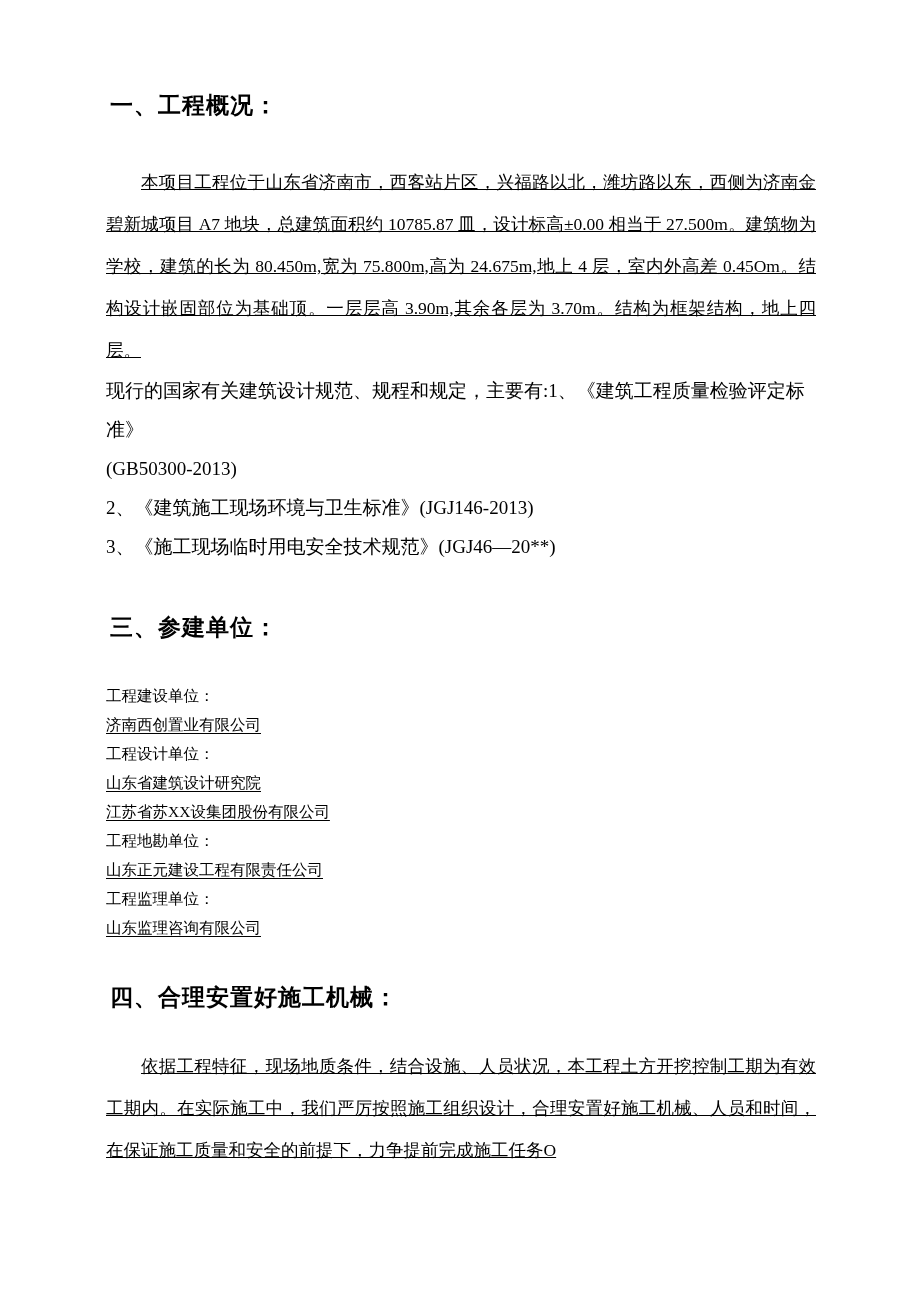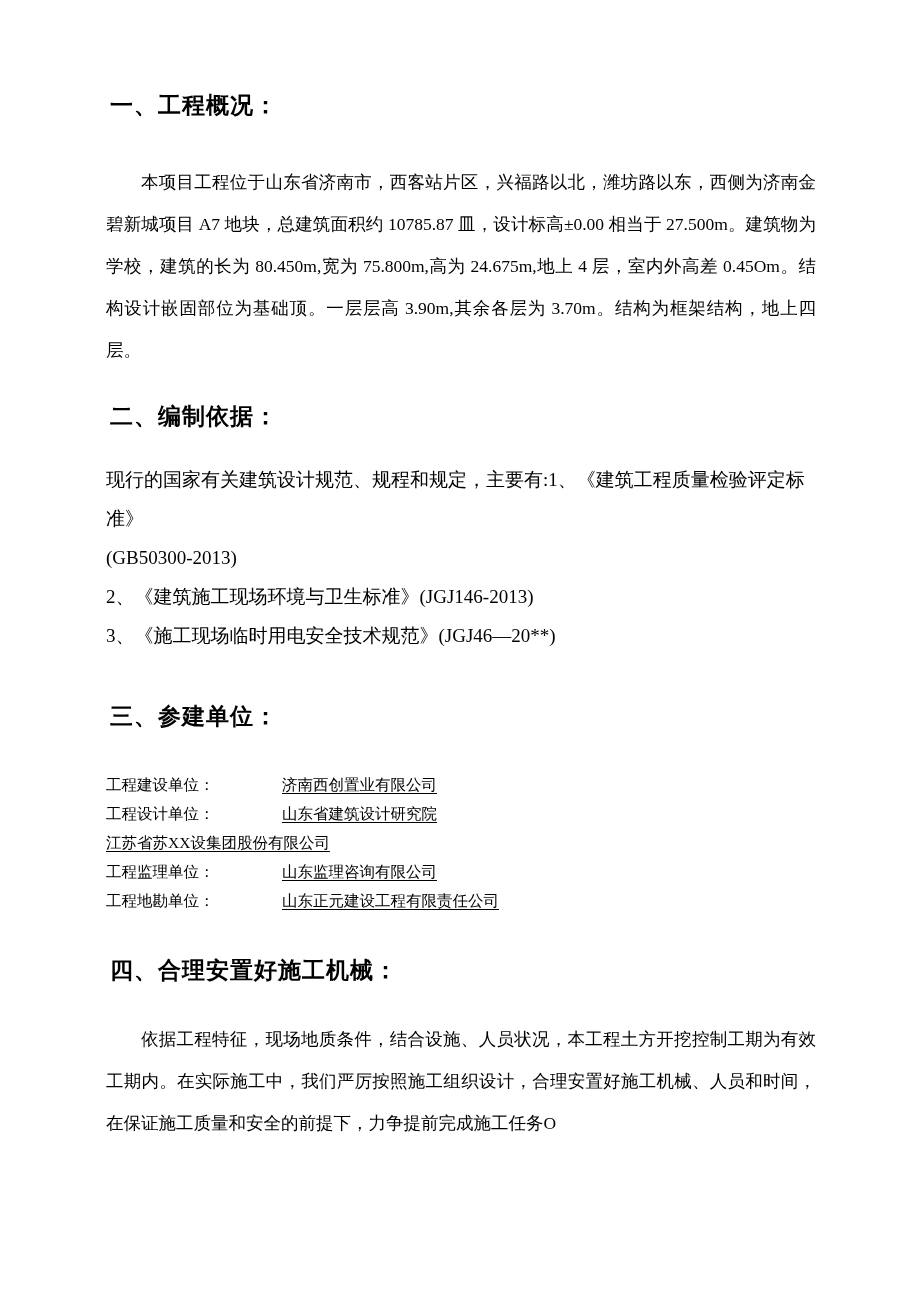--- a/index.html
+++ b/index.html
@@ -23,73 +23,73 @@
     letter-spacing: 1px;
     margin: 4px;
   }
   .s1-heading { margin-bottom: 40px; }
   .body-para {
     font-size: 17.5px;
     line-height: 42px;
     text-align: justify;
     margin: 0;
   }
-  .indent { text-indent: 2em; }
+  .indent { text-indent: 2em; text-decoration: underline; }
   .s2-heading { margin-top: 30px; margin-bottom: 28px; }
   .ref-line {
     font-size: 19px;
     line-height: 39px;
     font-family: Liberation Serif, serif;
   }
   .s3-heading { margin-top: 46px; margin-bottom: 38px; }
   .unit-row {
     display: flex;
     font-size: 15.5px;
     line-height: 29px;
+    flex-direction: column;
   }
   .unit-label { width: 176px; flex: 0 0 auto; }
   .unit-value { text-decoration: underline; text-underline-offset: 3px; }
   .s4-heading { margin-top: 40px; margin-bottom: 32px; }
 </style>
 </head>
 <body>
 
 <div class="page">
 
   <h2 class="heading s1-heading">一、工程概况：</h2>
 
   <p class="body-para indent">本项目工程位于山东省济南市，西客站片区，兴福路以北，潍坊路以东，西侧为济南金碧新城项目 A7 地块，总建筑面积约 10785.87 皿，设计标高±0.00 相当于 27.500m。建筑物为学校，建筑的长为 80.450m,宽为 75.800m,高为 24.675m,地上 4 层，室内外高差 0.45Om。结构设计嵌固部位为基础顶。一层层高 3.90m,其余各层为 3.70m。结构为框架结构，地上四层。</p>
 
-  <h2 class="heading s2-heading">二、编制依据：</h2>
 
   <div class="ref-line">现行的国家有关建筑设计规范、规程和规定，主要有:1、《建筑工程质量检验评定标准》</div>
   <div class="ref-line">(GB50300-2013)</div>
   <div class="ref-line">2、《建筑施工现场环境与卫生标准》(JGJ146-2013)</div>
   <div class="ref-line">3、《施工现场临时用电安全技术规范》(JGJ46—20**)</div>
 
   <h2 class="heading s3-heading">三、参建单位：</h2>
 
   <div class="unit-row">
     <span class="unit-label">工程建设单位：</span>
     <span class="unit-value">济南西创置业有限公司</span>
   </div>
   <div class="unit-row">
     <span class="unit-label">工程设计单位：</span>
     <span class="unit-value">山东省建筑设计研究院</span>
   </div>
   <div class="unit-row">
     <span class="unit-value">江苏省苏XX设集团股份有限公司</span>
   </div>
   <div class="unit-row">
+    <span class="unit-label">工程地勘单位：</span>
+    <span class="unit-value">山东正元建设工程有限责任公司</span>
+  </div>
+  <div class="unit-row">
     <span class="unit-label">工程监理单位：</span>
     <span class="unit-value">山东监理咨询有限公司</span>
-  </div>
-  <div class="unit-row">
-    <span class="unit-label">工程地勘单位：</span>
-    <span class="unit-value">山东正元建设工程有限责任公司</span>
   </div>
 
   <h2 class="heading s4-heading">四、合理安置好施工机械：</h2>
 
 
   <p class="body-para indent">依据工程特征，现场地质条件，结合设施、人员状况，本工程土方开挖控制工期为有效工期内。在实际施工中，我们严厉按照施工组织设计，合理安置好施工机械、人员和时间，在保证施工质量和安全的前提下，力争提前完成施工任务O</p>
 
 </div>
 
 </body></html>

